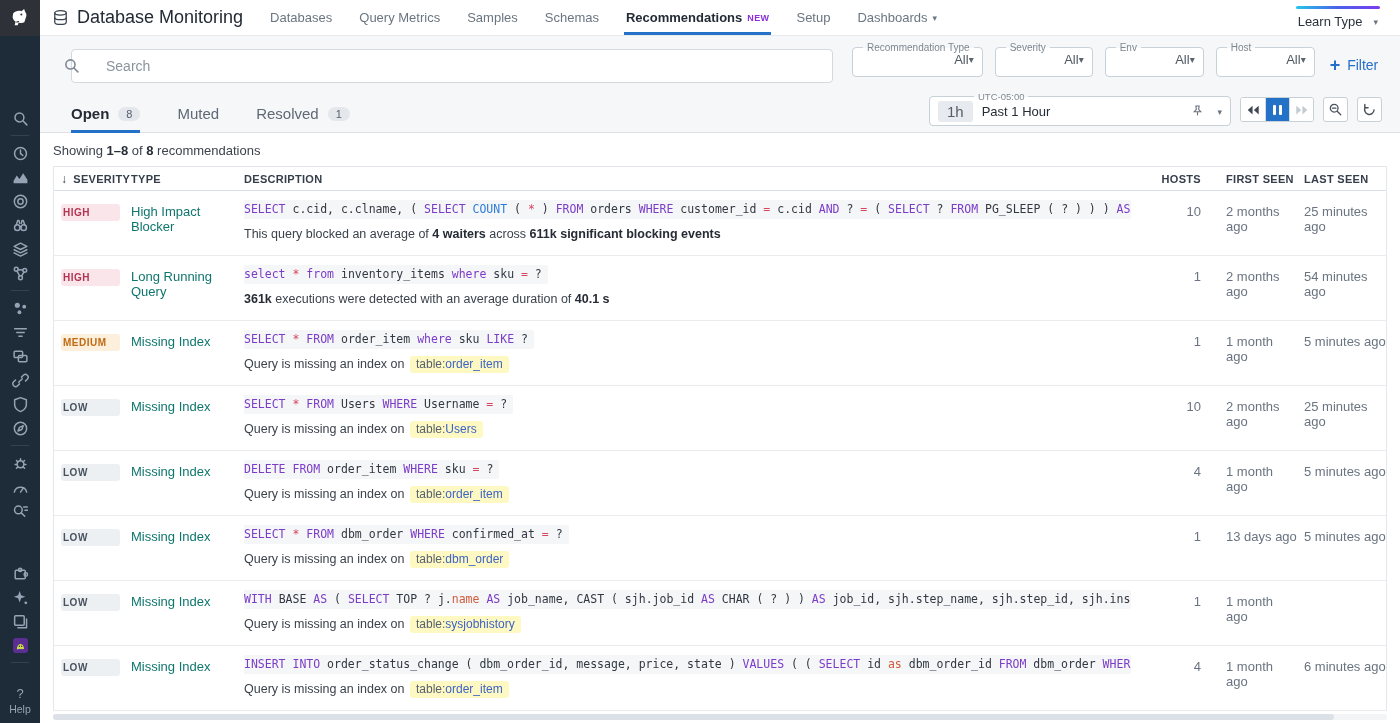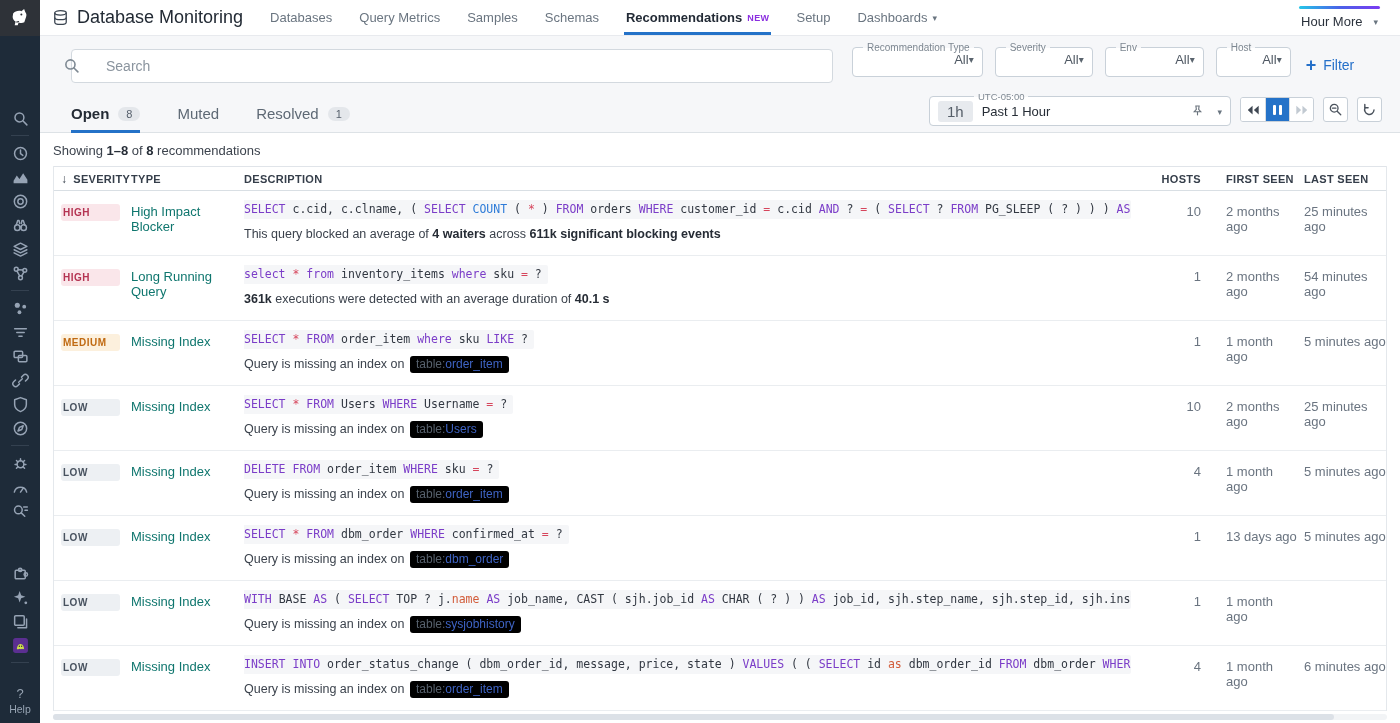--- a/index.html
+++ b/index.html
@@ -90,21 +90,21 @@
   .sev { display:inline-block; min-width:59px; text-align:left; font-size:10px; font-weight:700; letter-spacing:.5px; padding:3px 2px; border-radius:3px; }
   .sev.high { background:#fae6ea; color:#b43352; }
   .sev.medium { background:#fcf0dd; color:#c06a12; }
   .sev.low { background:#edf0f3; color:#48525f; }
   .c-type { color:#0f766e; font-size:13px; padding-top:13px; }
   .c-desc { overflow:hidden; padding-top:9px; padding-right:12px; }
   .sql { font-family:"DejaVu Sans Mono","Liberation Mono",monospace; font-size:11.5px; background:#f5f6f8; border-radius:2px; padding:2px 6px 3px; display:inline-block; max-width:100%; overflow:hidden; white-space:nowrap; color:#323842; margin-left:-6px; }
   .tk-k { color:#7b3dc8; } .tk-o { color:#d6455c; } .tk-f { color:#2d7bd8; } .tk-n { color:#d25c3a; }
   .desc { margin-top:4px; font-size:12.5px; color:#3b424c; }
   .desc b { color:#262c35; }
-  .tag { background:#000000; border-radius:3px; padding:1px 6px 2px; font-size:12px; margin-left:2px; white-space:nowrap; }
+  .tag { background:#fef9c3; border-radius:3px; padding:1px 6px 2px; font-size:12px; margin-left:2px; white-space:nowrap; }
   .tag-k { color:#57616d; } .tag-v { color:#3e63c4; }
   .c-hosts { text-align:right; color:#6a7480; padding-top:13px; font-size:13px; }
   .c-first { padding-left:25px; color:#6a7480; padding-top:13px; font-size:13px; }
   .c-last { padding-left:6px; color:#6a7480; padding-top:13px; font-size:13px; }
   .hbar { margin-top:3px; height:6px; background:#f2f4f6; border-radius:3px; position:relative; }
   .hthumb { position:absolute; left:0; top:0; height:6px; width:96%; background:#dce1e7; border-radius:3px; }
 </style>
 </head>
 <body>
 
@@ -289,21 +289,21 @@
             <span>Setup</span>
           </div>
           <div class="nav-item">
             <span>Dashboards</span>
             <span class="caret">▾</span>
           </div>
         </nav>
       <div class="learn">
         <div class="grad"></div>
         <div class="learn-row">
-          <span>Hour More</span>
+          <span>Learn Type</span>
           <span class="caret">▾</span>
         </div>
       </div>
     </header>
 
     <div class="filterbar">
       <div class="frow1">
         <div class="searchwrap">
           <span class="mag">
             <svg width="17" height="17" viewBox="0 0 16 16" fill="none" stroke="#7e8993" stroke-width="1.5" stroke-linecap="round">
@@ -328,21 +328,21 @@
                 <span class="dd-caret">▾</span>
               </div>
             </fieldset>
             <fieldset class="dd" style="width: 99px;">
               <legend>Env</legend>
               <div class="dd-row">
                 <span class="dd-val">All</span>
                 <span class="dd-caret">▾</span>
               </div>
             </fieldset>
-            <fieldset class="dd" style="width: 75px;">
+            <fieldset class="dd" style="width: 99px;">
               <legend>Host</legend>
               <div class="dd-row">
                 <span class="dd-val">All</span>
                 <span class="dd-caret">▾</span>
               </div>
             </fieldset>
           </div>
         <div class="addfilter">
           <span class="plus">+</span>
           <span class="lbl">Filter</span>

